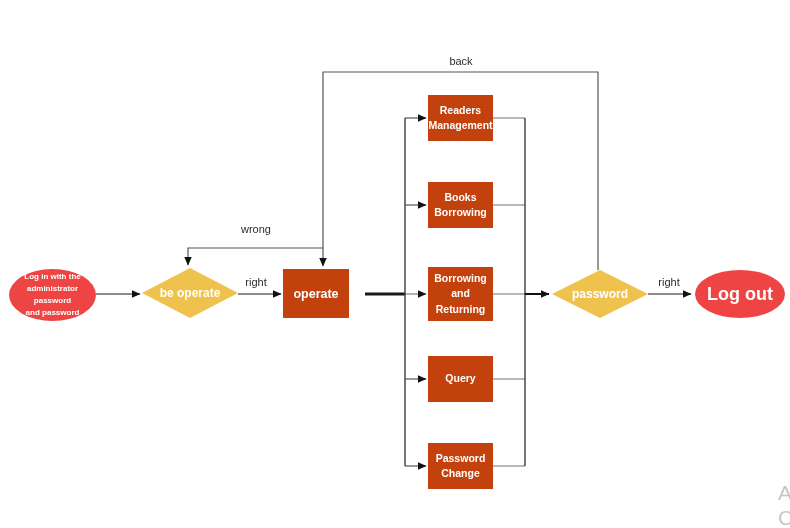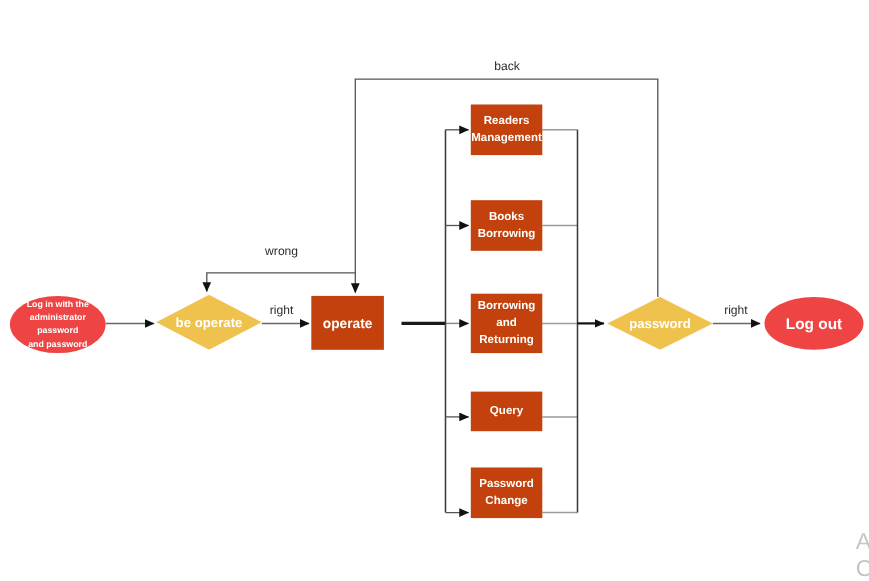--- a/index.html
+++ b/index.html
@@ -38,24 +38,24 @@
   .rect { background: #c2410c; }
 
   .n-login    { left: 9px;   top: 269px; width: 87px; height: 52px; font-size: 8px; line-height: 1.5; }
   .n-login .ln { display: block; }
   .n-verified { left: 142px; top: 268px; width: 96px; height: 50px; font-size: 12px; }
   .n-operate  { left: 283px; top: 269px; width: 66px; height: 49px; font-size: 12.5px; }
   .n-box      { left: 428px; width: 65px; font-size: 10.5px; line-height: 1.45; padding: 0 1px; }
   .n-readers  { top: 95px;  height: 46px; }
   .n-books    { top: 182px; height: 46px; }
   .n-borrow   { top: 267px; height: 54px; }
-  .n-query    { top: 356px; height: 36px; }
-  .n-password { top: 425px; height: 46px; }
+  .n-query    { top: 356px; height: 46px; }
+  .n-password { top: 443px; height: 46px; }
   .n-continue { left: 552px; top: 270px; width: 96px; height: 48px; font-size: 12px; }
-  .n-logout   { left: 695px; top: 270px; width: 90px; height: 48px; font-size: 14px; }
+  .n-logout   { left: 695px; top: 270px; width: 90px; height: 48px; font-size: 18px; }
 
   .edge-label {
     position: absolute;
     transform: translateX(-50%);
     font-size: 11px;
     color: #2b2b2b;
     white-space: nowrap;
   }
   .lbl-right1 { left: 256px; top: 276px; }
   .lbl-wrong  { left: 256px; top: 223px; }

